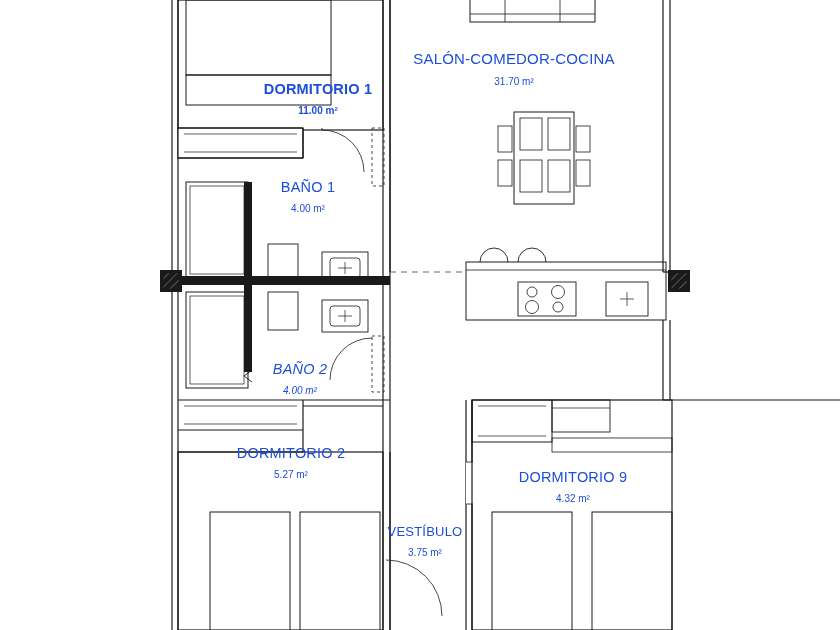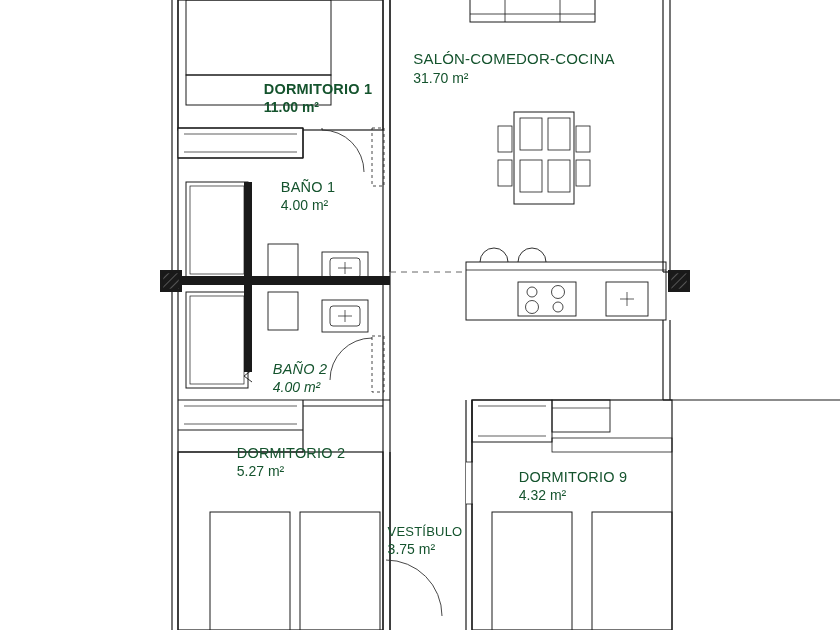--- a/index.html
+++ b/index.html
@@ -19,35 +19,35 @@
     height: 630px;
     background: #ffffff;
   }
   #plan svg {
     position: absolute;
     left: 0;
     top: 0;
   }
   .label {
     position: absolute;
-    text-align: left;
-    color: #14532d;
+    text-align: center;
+    color: #1d4ed8;
     line-height: 1.25;
     white-space: nowrap;
     pointer-events: none;
   }
   .label .name {
     display: block;
     font-size: 14.5px;
     letter-spacing: 0.2px;
   }
   .label .area {
     display: block;
-    font-size: 14px;
-    margin-top: 1px;
+    font-size: 10px;
+    margin-top: 7px;
   }
   .label.big .name { font-size: 15px; }
   .label.small .name { font-size: 13px; }
 </style>
 </head>
 <body>
 
 <div id="plan">
 
   <svg width="840" height="630" viewBox="0 0 840 630">

